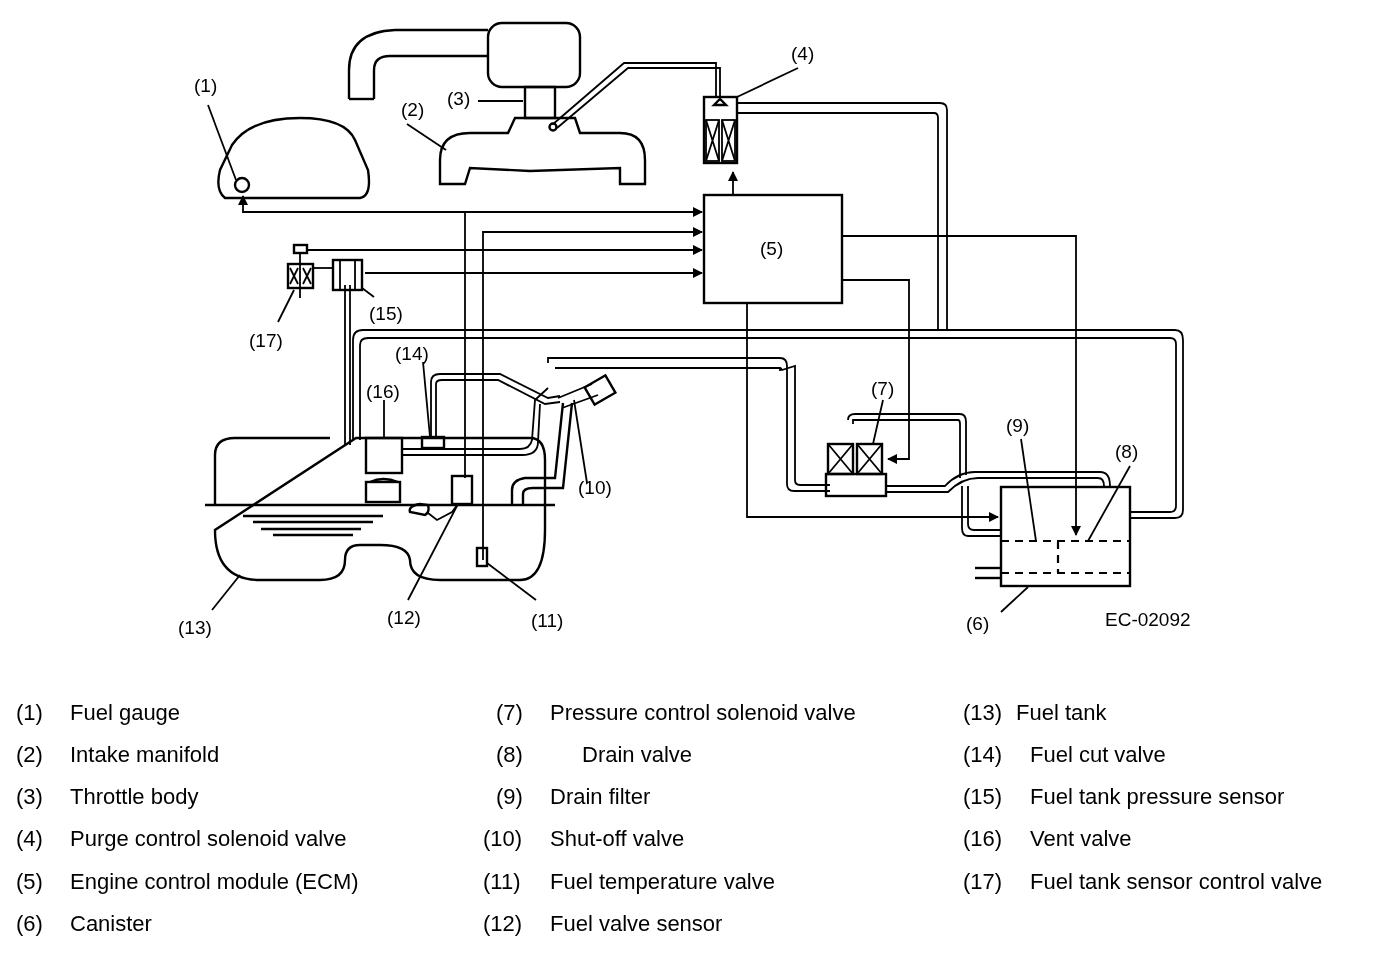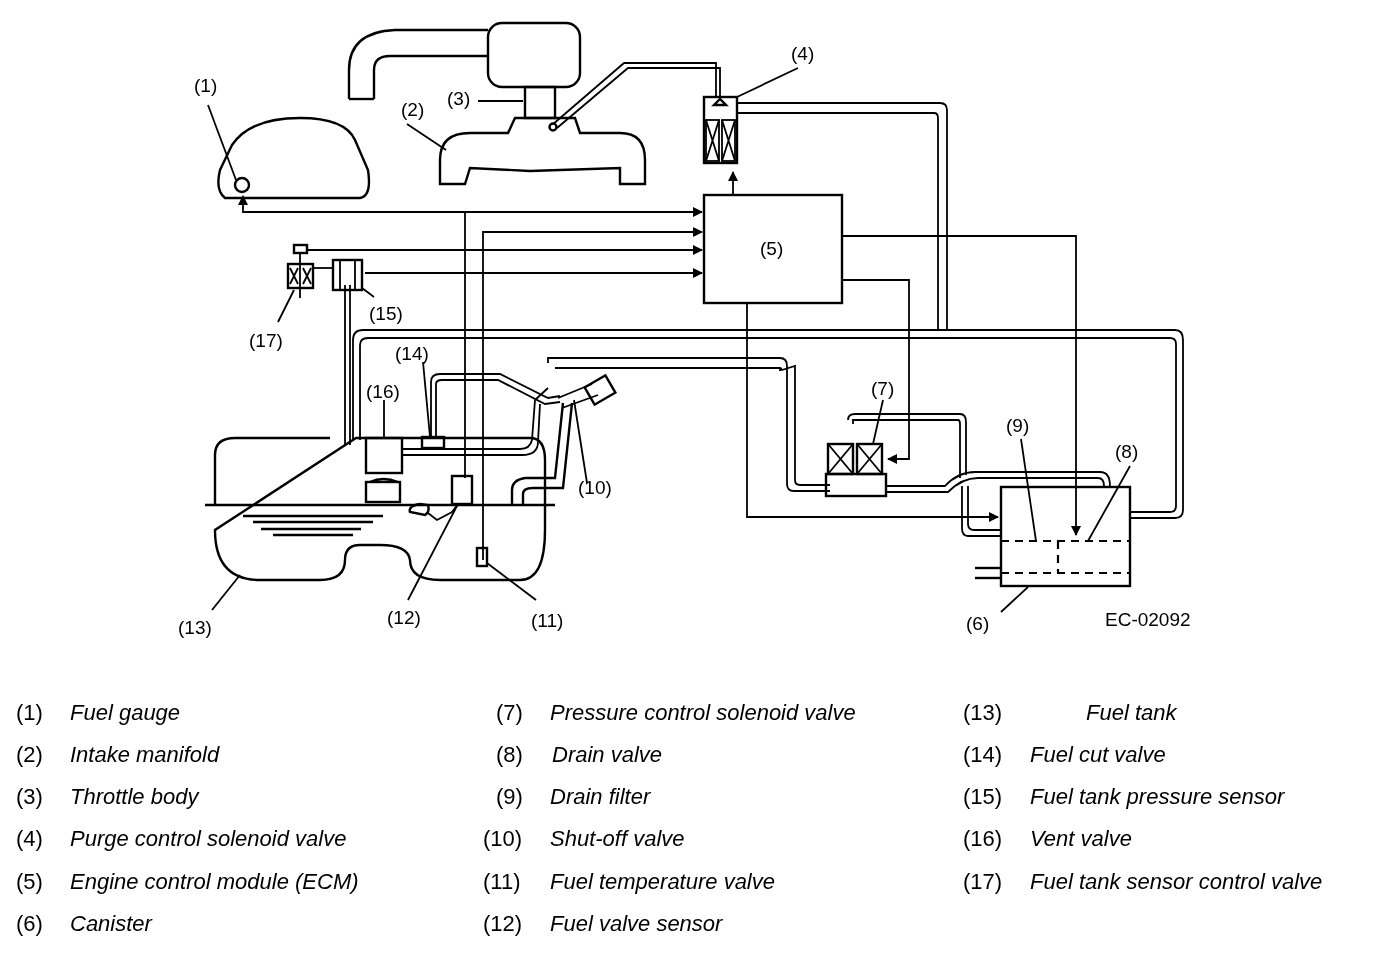--- a/index.html
+++ b/index.html
@@ -6,21 +6,21 @@
   body { width:1392px; height:960px; position:relative; overflow:hidden; font-family:"Liberation Sans", sans-serif; color:#000; }
   #diagram { position:absolute; left:0; top:0; width:1392px; height:660px; }
   #diagram text { font-family:"Liberation Sans", sans-serif; font-size:19px; fill:#000; }
   .s { fill:none; stroke:#000; stroke-width:2.4; }
   .t { fill:none; stroke:#000; stroke-width:1.8; }
   .w { fill:#fff; stroke:#000; stroke-width:2.4; }
   .d { fill:none; stroke:#000; stroke-width:2.2; stroke-dasharray:8 6; }
   .legend { position:absolute; left:0; top:690px; width:1392px; font-size:22px; }
   .lg-item { position:absolute; white-space:nowrap; }
   .lg-num { position:absolute; right:0; text-align:right; }
-  .lg-label { position:absolute;font-style:italic; }
+  .lg-label { position:absolute; }
 </style>
 </head>
 <body>
 
 <svg id="diagram" viewBox="0 0 1392 660" xmlns="http://www.w3.org/2000/svg">
   <defs>
     <marker id="arr" markerWidth="10" markerHeight="10" refX="9" refY="5" orient="auto" markerUnits="userSpaceOnUse">
       <path d="M0,0 L10,5 L0,10 z" fill="#000"></path>
     </marker>
   </defs>
@@ -211,42 +211,42 @@
       <span class="lg-num" style="position:absolute;left:16px;right:auto">(6)</span>
       <span class="lg-label" style="left:70px">Canister</span>
     </div>
 
   <div class="lg-item" style="left:0;top:10px">
       <span class="lg-num" style="position:absolute;left:496px;right:auto">(7)</span>
       <span class="lg-label" style="left:550px">Pressure control solenoid valve</span>
     </div>
   <div class="lg-item" style="left:0;top:52px">
       <span class="lg-num" style="position:absolute;left:496px;right:auto">(8)</span>
-      <span class="lg-label" style="left:552px">Drain valve</span>
+      <span class="lg-label" style="left:582px">Drain valve</span>
     </div>
   <div class="lg-item" style="left:0;top:94px">
       <span class="lg-num" style="position:absolute;left:496px;right:auto">(9)</span>
       <span class="lg-label" style="left:550px">Drain filter</span>
     </div>
   <div class="lg-item" style="left:0;top:136px">
       <span class="lg-num" style="position:absolute;left:483px;right:auto">(10)</span>
       <span class="lg-label" style="left:550px">Shut-off valve</span>
     </div>
   <div class="lg-item" style="left:0;top:179px">
       <span class="lg-num" style="position:absolute;left:483px;right:auto">(11)</span>
       <span class="lg-label" style="left:550px">Fuel temperature valve</span>
     </div>
   <div class="lg-item" style="left:0;top:221px">
       <span class="lg-num" style="position:absolute;left:483px;right:auto">(12)</span>
       <span class="lg-label" style="left:550px">Fuel valve sensor</span>
     </div>
 
   <div class="lg-item" style="left:0;top:10px">
       <span class="lg-num" style="position:absolute;left:963px;right:auto">(13)</span>
-      <span class="lg-label" style="left:1086px">Fuel tank</span>
+      <span class="lg-label" style="left:1016px">Fuel tank</span>
     </div>
   <div class="lg-item" style="left:0;top:52px">
       <span class="lg-num" style="position:absolute;left:963px;right:auto">(14)</span>
       <span class="lg-label" style="left:1030px">Fuel cut valve</span>
     </div>
   <div class="lg-item" style="left:0;top:94px">
       <span class="lg-num" style="position:absolute;left:963px;right:auto">(15)</span>
       <span class="lg-label" style="left:1030px">Fuel tank pressure sensor</span>
     </div>
   <div class="lg-item" style="left:0;top:136px">

